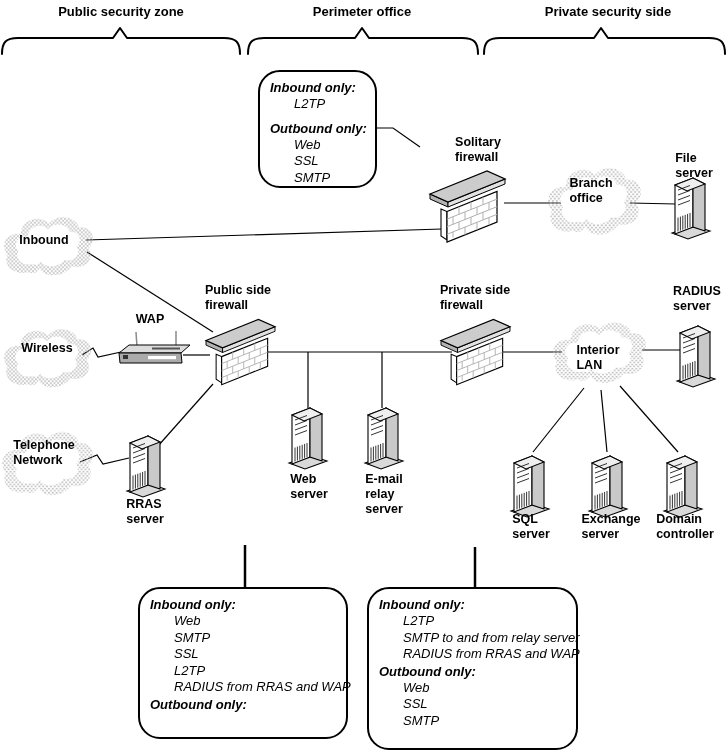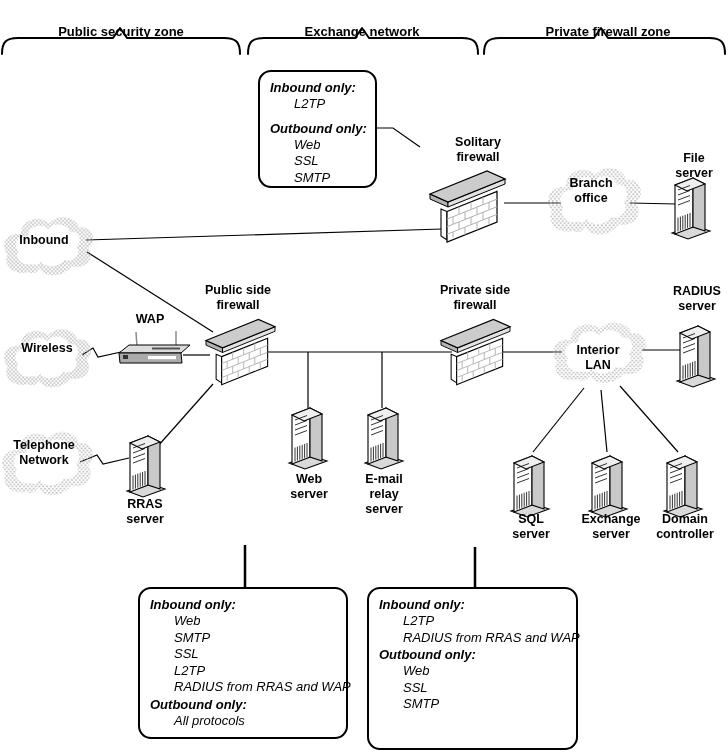--- a/index.html
+++ b/index.html
@@ -1,23 +1,23 @@
 <!DOCTYPE html>
 <html><head>
 <meta charset="utf-8">
 <style>
   html,body{margin:0;padding:0;background:#fff;}
   .canvas{position:relative;width:728px;height:754px;background:#fff;overflow:hidden;
           font-family:"Liberation Sans",sans-serif;color:#000;}
   svg.layer{position:absolute;left:0;top:0;}
   .zlabel{position:absolute;transform:translateX(-50%);font-weight:bold;font-size:13px;
-          white-space:nowrap;text-align:center;margin-top:20px;}
+          white-space:nowrap;text-align:center;}
   .nlabel{position:absolute;transform:translateX(-50%);font-weight:bold;font-size:12.5px;
-          line-height:15px;text-align:center;white-space:pre-line;}
-  .callout{position:absolute;background:#fff;border:2.5px solid #000;border-radius:13px;
+          line-height:15px;text-align:left;white-space:pre-line;}
+  .callout{position:absolute;background:#fff;border:2.5px solid #000;border-radius:22px;
            box-sizing:border-box;}
   .co-inner{padding:7px 6px 4px 10px;}
   .co-h{font-style:italic;font-weight:bold;font-size:13px;line-height:17px;white-space:nowrap;}
   .co-i{font-style:italic;font-size:13px;line-height:16.5px;padding-left:24px;white-space:nowrap;}
   .co-gap{height:7px;}
 </style>
 </head>
 <body>
 
 <div class="canvas">
@@ -173,22 +173,22 @@
       </g>
   <g transform="translate(589,448)">
     <use href="#serverGlyph" xlink:href="#serverGlyph"></use>
       </g>
   <g transform="translate(664,448)">
     <use href="#serverGlyph" xlink:href="#serverGlyph"></use>
       </g>
 </svg>
 
 <div class="zlabel" style="left:121px;top:4px">Public security zone</div>
-<div class="zlabel" style="left:362px;top:4px">Exchange network</div>
-<div class="zlabel" style="left:608px;top:4px">Private firewall zone</div>
+<div class="zlabel" style="left:362px;top:4px">Perimeter office</div>
+<div class="zlabel" style="left:608px;top:4px">Private security side</div>
 
 <div class="nlabel" style="left:44px;top:233px">Inbound</div>
 <div class="nlabel" style="left:47px;top:341px">Wireless</div>
 <div class="nlabel" style="left:44px;top:438px">Telephone
 Network</div>
 <div class="nlabel" style="left:150px;top:312px">WAP</div>
 <div class="nlabel" style="left:145px;top:497px">RRAS
 server</div>
 <div class="nlabel" style="left:238px;top:283px">Public side
 firewall</div>
@@ -229,28 +229,28 @@
 
 <div class="callout" style="left:138px;top:587px;width:210px;height:152px">
   <div class="co-inner">
     <div class="co-h">Inbound only:</div>
     <div class="co-i">Web</div>
     <div class="co-i">SMTP</div>
     <div class="co-i">SSL</div>
     <div class="co-i">L2TP</div>
     <div class="co-i">RADIUS from RRAS and WAP</div>
     <div class="co-h">Outbound only:</div>
-    <div class="co-i">All protocols</div>
   </div>
 </div>
 
 <div class="callout" style="left:367px;top:587px;width:211px;height:163px">
   <div class="co-inner">
     <div class="co-h">Inbound only:</div>
     <div class="co-i">L2TP</div>
+    <div class="co-i">SMTP to and from relay server</div>
     <div class="co-i">RADIUS from RRAS and WAP</div>
     <div class="co-h">Outbound only:</div>
     <div class="co-i">Web</div>
     <div class="co-i">SSL</div>
     <div class="co-i">SMTP</div>
   </div>
 </div>
 
 </div>
 

